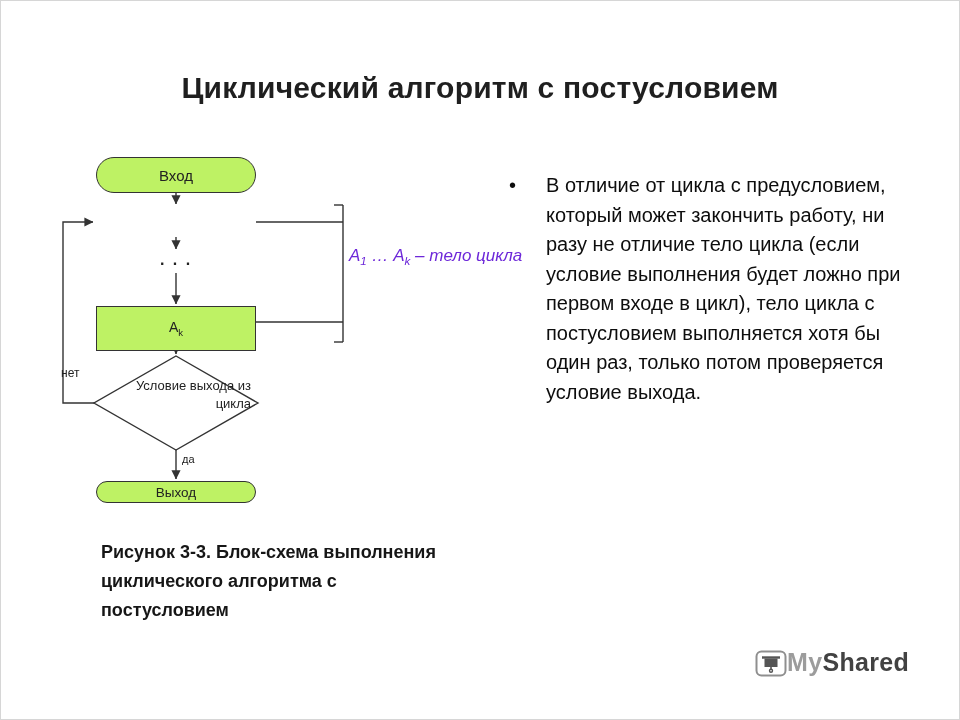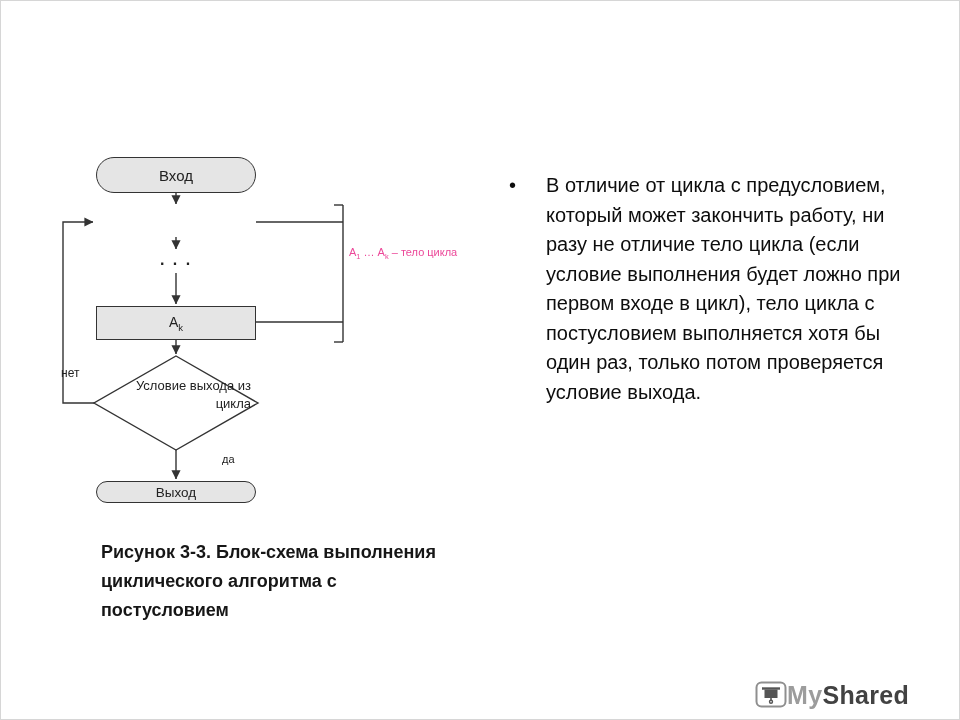--- a/index.html
+++ b/index.html
@@ -9,65 +9,66 @@
     position:relative; width:960px; height:720px;
     background:#ffffff; border:1px solid #d6d6d6; overflow:hidden;
   }
   .title {
     position:absolute; top:70px; left:0; width:100%;
     text-align:center; font-size:30px; font-weight:700; color:#1f1f1f;
     letter-spacing:.2px;
   }
   svg.overlay { position:absolute; left:0; top:0; pointer-events:none; }
   .node {
-    position:absolute; background:#e5e5e5; border:1.4px solid #333;
+    position:absolute; background:#bef264; border:1.4px solid #333;
     display:flex; align-items:center; justify-content:center;
     color:#222; text-align:center;
   }
   .terminator { border-radius:18px; font-size:15px; }
   .process { font-size:14px; }
   sub { font-size:.68em; }
   .dots {
     position:absolute; left:95px; top:250px; width:160px; height:20px;
     text-align:center; font-size:16px; font-weight:700; color:#222; letter-spacing:2px;
   }
   .diamond-label {
     position:absolute; left:100px; top:376px; width:150px;
     text-align:right; font-size:13px; line-height:1.35; color:#222;
   }
   .edge-label { position:absolute; font-size:12px; color:#222; }
   .lbl-no  { left:60px;  top:365px; }
-  .lbl-yes { left:181px; top:452px; font-size:11px;margin-left:40px; }
+  .lbl-yes { left:181px; top:452px; font-size:11px; }
   .bracket-label {
     position:absolute; left:348px; top:245px;
-    font-size:11px; color:#ec4899; white-space:nowrap;
+    font-size:17px; color:#6d28d9; white-space:nowrap;font-style:italic;
   }
   .caption {
     position:absolute; left:100px; top:537px; width:340px;
     font-size:18px; font-weight:700; color:#161616; line-height:1.6;
   }
   .note {
     position:absolute; left:508px; top:170px; width:400px;
     display:flex; color:#0d0d0d;
   }
   .note .marker { width:37px; font-size:20px; line-height:29.5px; }
   .note .body   { flex:1; font-size:20px; line-height:29.5px; }
   .logo {
-    position:absolute; right:50px; top:680px;
-    display:flex; align-items:flex-start; gap:0;
+    position:absolute; right:50px; top:647px;
+    display:flex; align-items:flex-end; gap:0;
   }
   .logo-text { font-size:25px; font-weight:700; letter-spacing:.3px; white-space:nowrap; }
   .logo-my { color:#9c9c9c; }
   .logo-shared { color:#424242; }
 </style>
 </head>
 <body>
 
 <div class="page">
 
+  <h1 class="title">Циклический алгоритм с постусловием</h1>
 
   <svg class="overlay" width="960" height="720" viewBox="0 0 960 720">
     <defs>
       <marker id="arr" viewBox="0 0 10 10" refX="9.5" refY="5" markerWidth="6.5" markerHeight="6.5" orient="auto-start-reverse">
         <path d="M0,0 L10,5 L0,10 z" fill="#333333"></path>
       </marker>
     </defs>
     <g stroke="#333333" stroke-width="1.4" fill="none">
       <line x1="175" y1="192" x2="175" y2="203" marker-end="url(#arr)"></line>
       <line x1="175" y1="236" x2="175" y2="248" marker-end="url(#arr)"></line>
@@ -86,21 +87,21 @@
     <polygon points="175,355 257,402 175,449 93,402" fill="#ffffff" stroke="#333333" stroke-width="1.4"></polygon>
   </svg>
 
   <div class="node terminator" style="left:95px; top:156px; width:160px; height:36px;">
     <span>Вход</span>
   </div>
 
 
   <div class="dots">. . .</div>
 
-  <div class="node process" style="left:95px; top:305px; width:160px; height:34px;">
+  <div class="node process" style="left:95px; top:305px; width:160px; height:45px;">
     <span><span>А</span><sub>k</sub></span>
   </div>
 
   <div class="diamond-label">Условие выхода из цикла</div>
 
   <span class="edge-label lbl-no">нет</span>
   <span class="edge-label lbl-yes">да</span>
 
   <div class="node terminator" style="left:95px; top:480px; width:160px; height:22px; font-size:13.5px;">
     <span>Выход</span>

